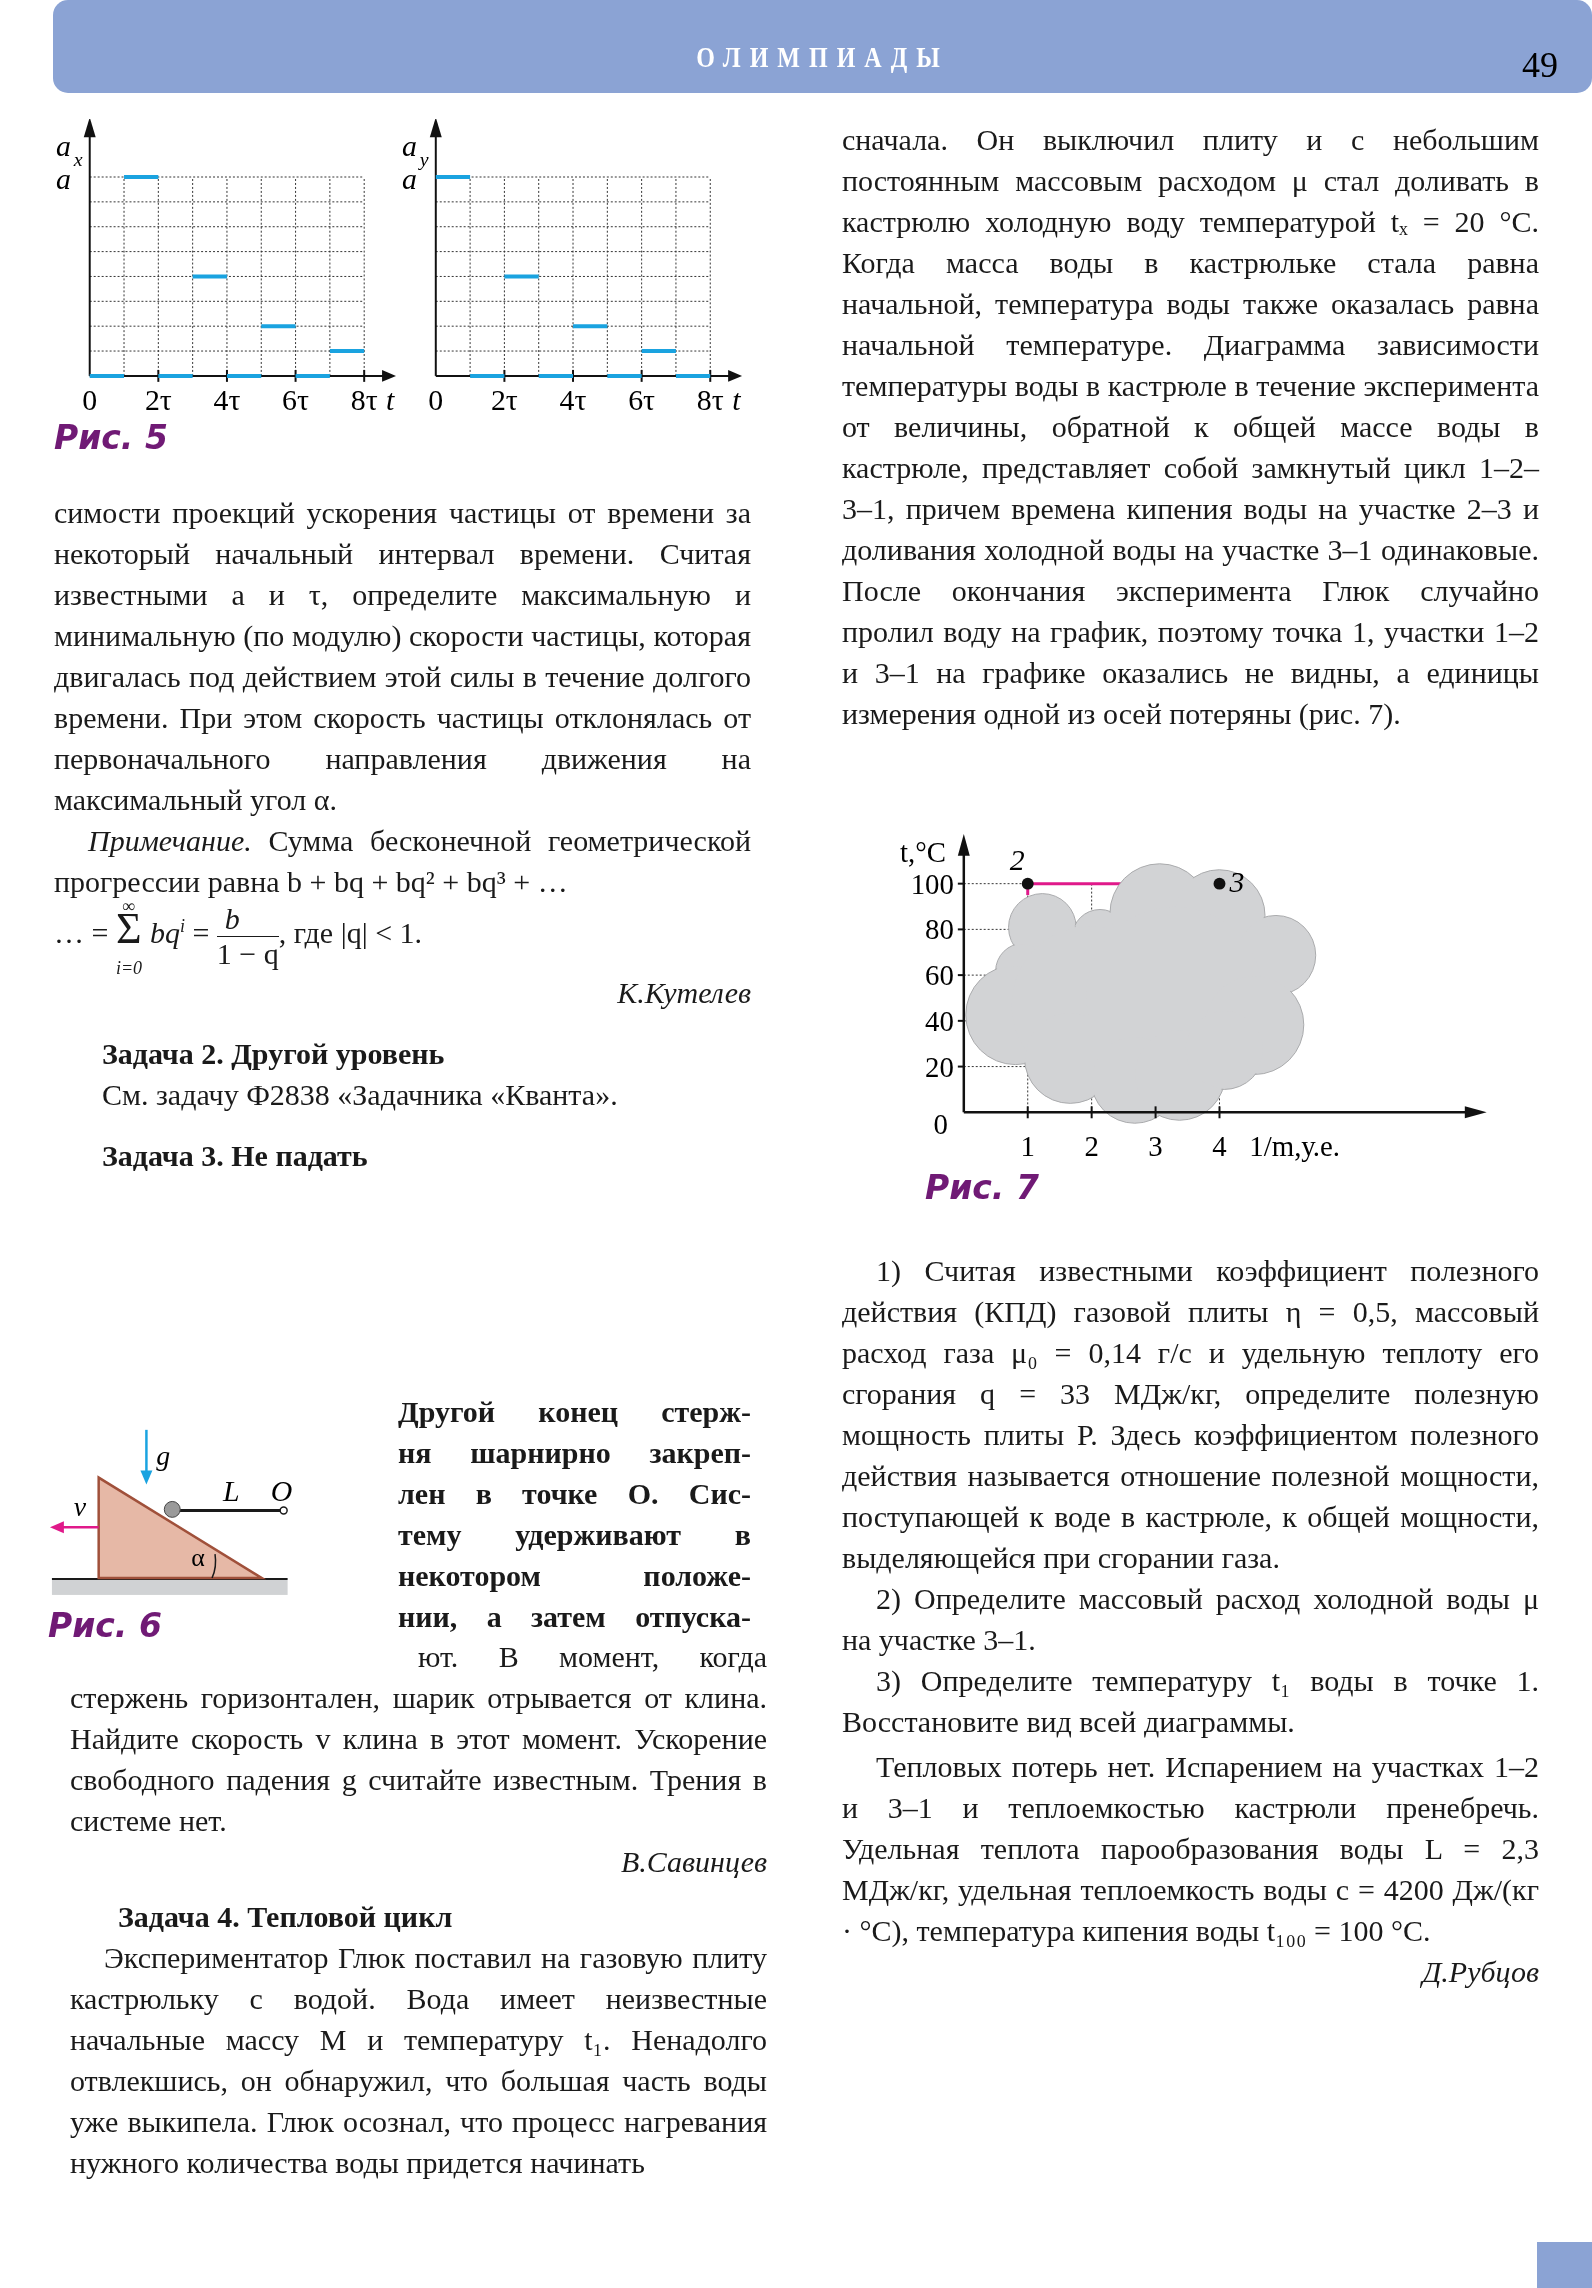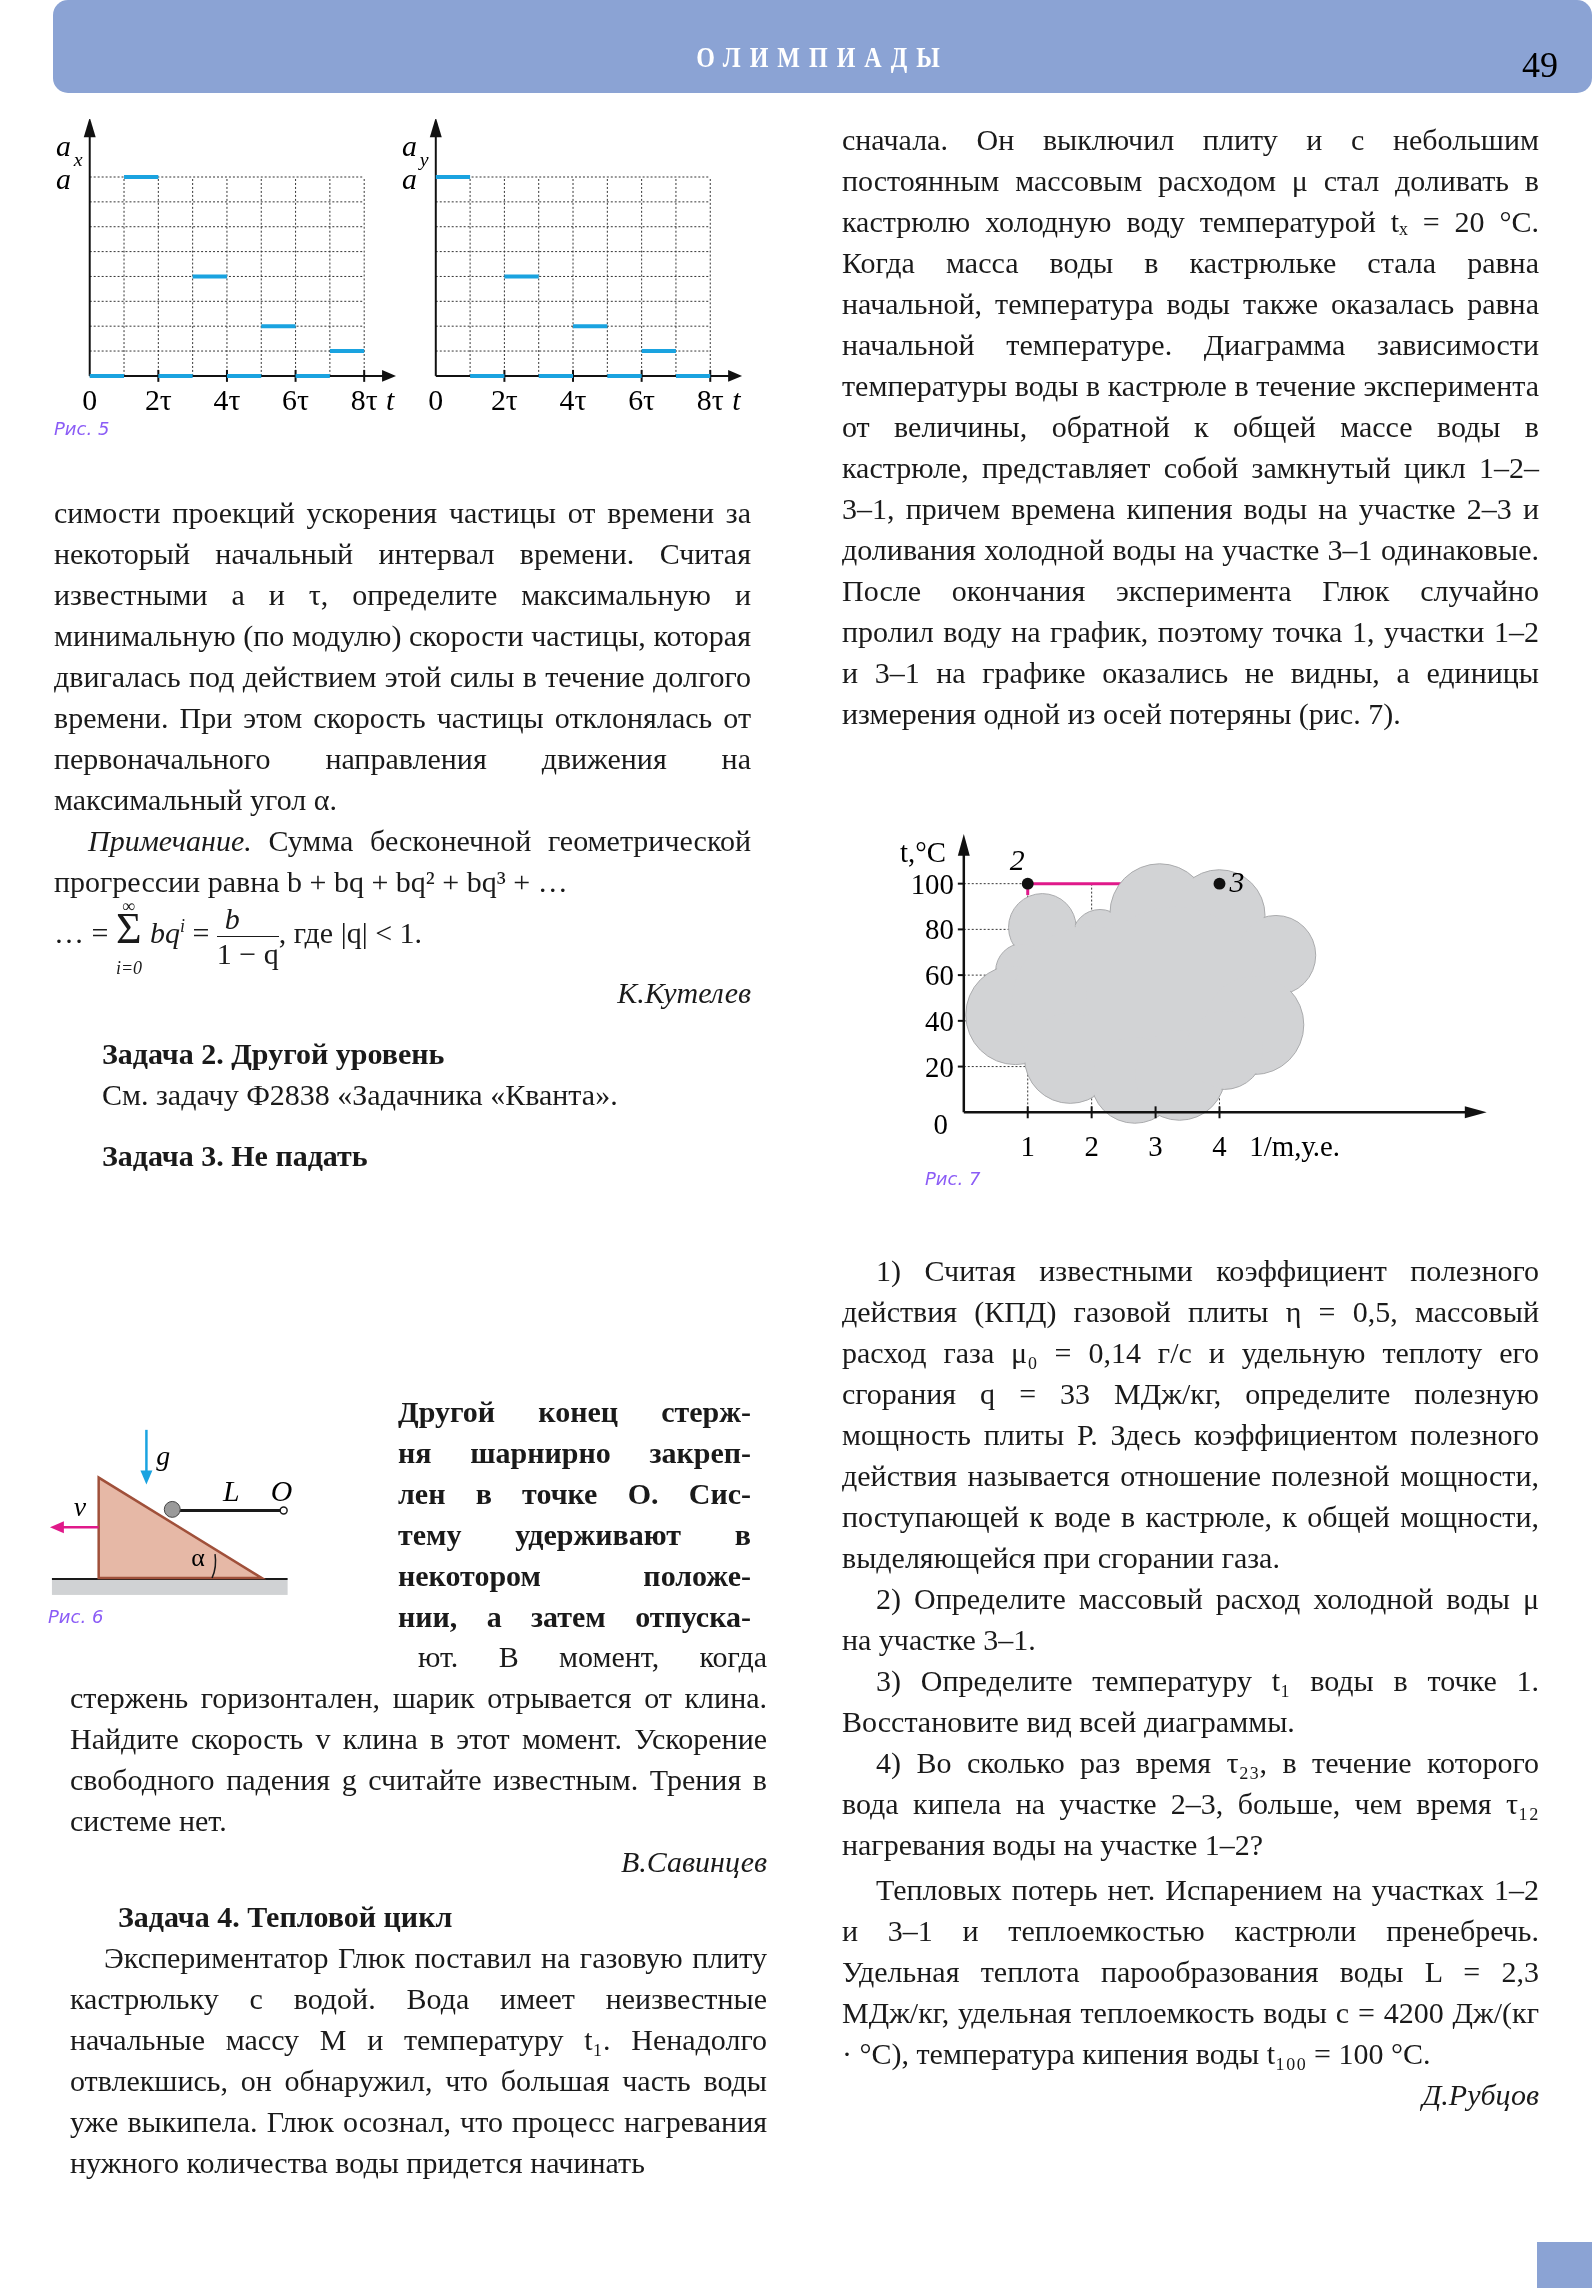--- a/index.html
+++ b/index.html
@@ -11,21 +11,21 @@
   .header .pageno { position:absolute; right:34px; top:44px; color:#000000; font-size:36px; }
   .corner { position:absolute; left:1537px; top:2242px; width:55px; height:47px; background:#8ba3d4; }
 
   .col { position:absolute; font-size:30px; line-height:41px; }
   .col p { margin:0; text-align:justify; text-align-last:left; }
   .indent { text-indent:34px; }
   .ind-left { padding-left:48px; }
   .heading { font-weight:bold; margin-top:12px !important; padding-left:48px; }
   .sign { text-align:left; font-style:italic; text-align-last:right !important; }
   .it { font-style:italic; }
-  .cap { font-family:"DejaVu Sans", sans-serif; font-style:italic; font-size:18px; color:#8b5cf6; position:absolute; }
+  .cap { font-family:"DejaVu Sans", sans-serif; font-style:italic; font-size:33px; color:#701a75; position:absolute;font-weight:bold; }
 
   svg text { font-family:"Liberation Serif", serif; }
   .wedge-text { position:absolute; left:398px; top:1391px; width:353px; font-size:30px; line-height:41px; }
   .wedge-text p { margin:0; text-align:justify; text-align-last:justify;font-weight:bold; }
 </style>
 </head>
 <body>
 
 <div class="header">
   <div class="title">ОЛИМПИАДЫ</div>
@@ -246,19 +246,18 @@
     <text x="1014.3" y="874" font-size="30" font-style="italic">2</text>
     <circle cx="1225.2" cy="888" r="6" fill="#111"></circle>
     <text x="1235.2" y="896" font-size="30" font-style="italic">3</text>
   </svg>
 <div class="cap" style="left:925px;top:1168px;">Рис. 7</div>
 
 <div class="col" style="left:842px;top:1250px;width:697px;">
   <p class="indent">1) Считая известными коэффициент полезного действия (КПД) газовой плиты η = 0,5, массовый расход газа μ₀ = 0,14 г/с и удельную теплоту его сгорания q = 33 МДж/кг, определите полезную мощность плиты P. Здесь коэффициентом полезного действия называется отношение полезной мощности, поступающей к воде в кастрюле, к общей мощности, выделяющейся при сгорании газа.</p>
   <p class="indent">2) Определите массовый расход холодной воды μ на участке 3–1.</p>
   <p class="indent">3) Определите температуру t₁ воды в точке 1. Восстановите вид всей диаграммы.</p>
-  <p class="indent">4) Во сколько раз время τ₂₃, в течение которого вода кипела на участке 2–3, больше, чем время τ₁₂ нагревания воды на участке 1–2?</p>
   <p class="indent" style="margin-top:4px;">Тепловых потерь нет. Испарением на участках 1–2 и 3–1 и теплоемкостью кастрюли пренебречь. Удельная теплота парообразования воды L = 2,3 МДж/кг, удельная теплоемкость воды c = 4200 Дж/(кг · °C), температура кипения воды t₁₀₀ = 100 °C.</p>
   <p class="sign">Д.Рубцов</p>
 </div>
 
 <div class="corner"></div>
 
 
 </body></html>

